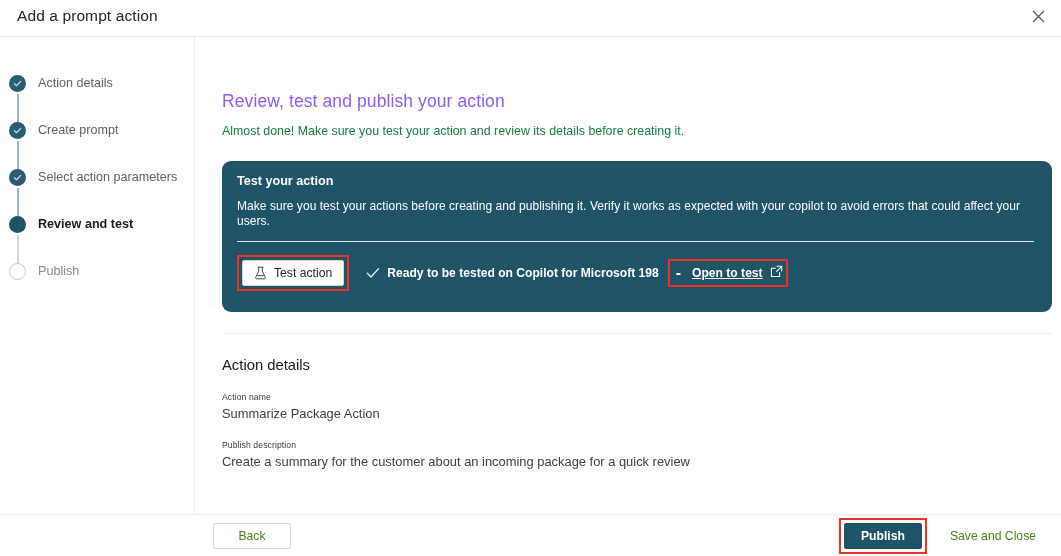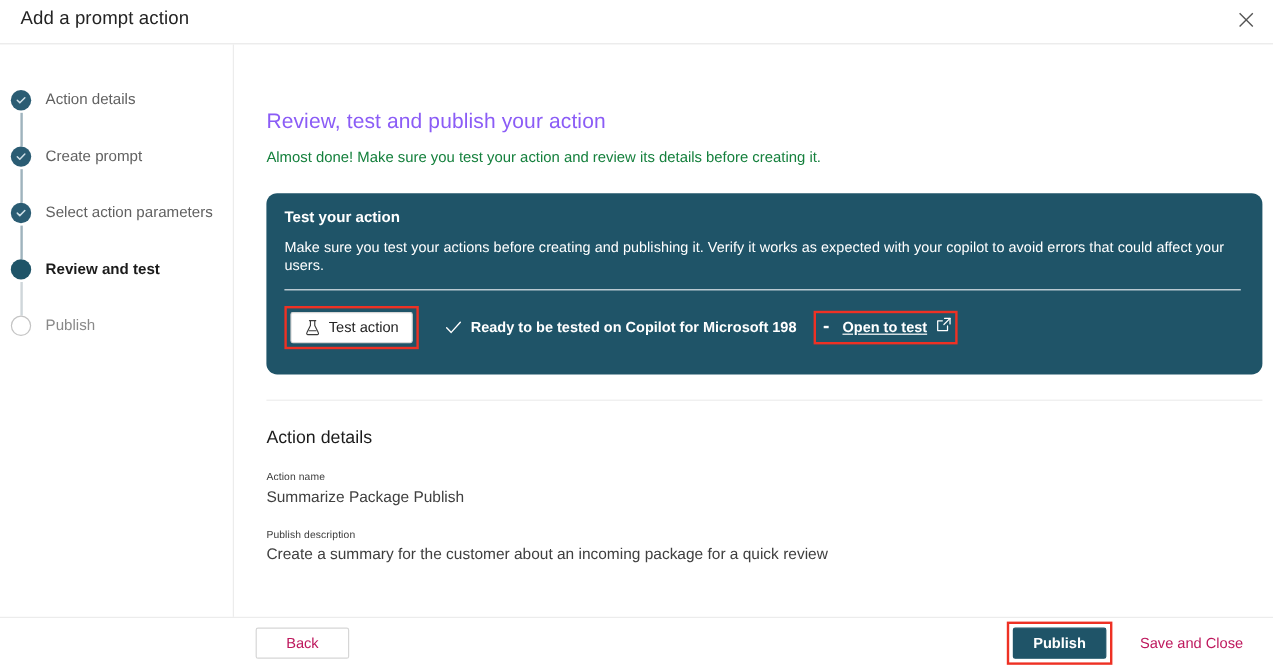--- a/index.html
+++ b/index.html
@@ -146,21 +146,21 @@
     letter-spacing: .05px;
   }
   .banner-sep {
     height: 1px;
     background: #dfe7eb;
     margin: 0 0 13px 0;
   }
   .banner-actions {
     display: flex;
     align-items: center;
-    gap: 9px;
+    gap: 4px;
   }
 
   .hl-box {
     border: 2.4px solid #ee3124;
     padding: 3px;
     display: inline-flex;
     align-items: center;
     box-sizing: border-box;
   }
 
@@ -252,21 +252,21 @@
     padding: 0 16px;
     cursor: pointer;
     display: inline-flex;
     align-items: center;
     justify-content: center;
     white-space: nowrap;
   }
   .btn-secondary {
     background: #ffffff;
     border: 1px solid #d6d6d6;
-    color: #be185d;
+    color: #4d7c0f;
     min-width: 78px;
   }
   .btn-primary {
     background: #1F5468;
     border: 1px solid #1F5468;
     color: #ffffff;
     font-weight: bold;
     min-width: 78px;
   }
   .footer-right {
@@ -387,21 +387,21 @@
 
       </div>
     </div>
 
     <div class="section-sep"></div>
 
     <h2 class="details-heading">Action details</h2>
 
     <div class="field">
       <div class="field-label">Action name</div>
-      <div class="field-value">Summarize Package Publish</div>
+      <div class="field-value">Summarize Package Action</div>
     </div>
 
     <div class="field">
       <div class="field-label">Publish description</div>
       <div class="field-value">Create a summary for the customer about an incoming package for a quick review</div>
     </div>
 
   </div>
 </div>
 

